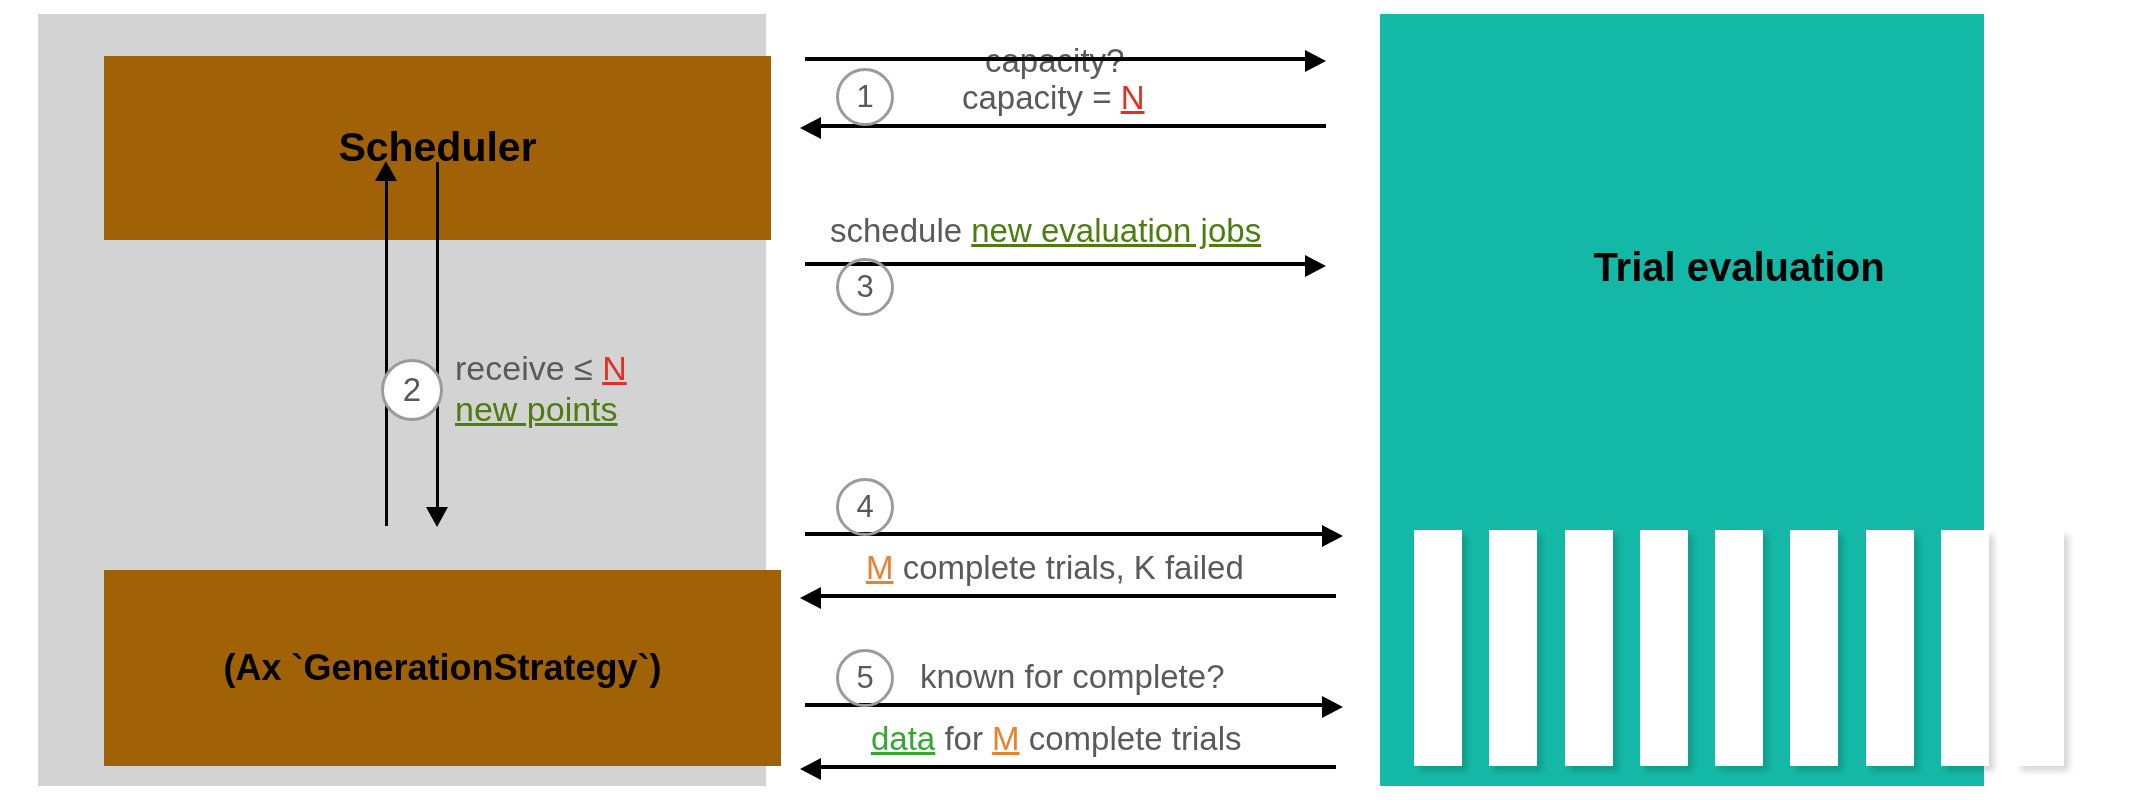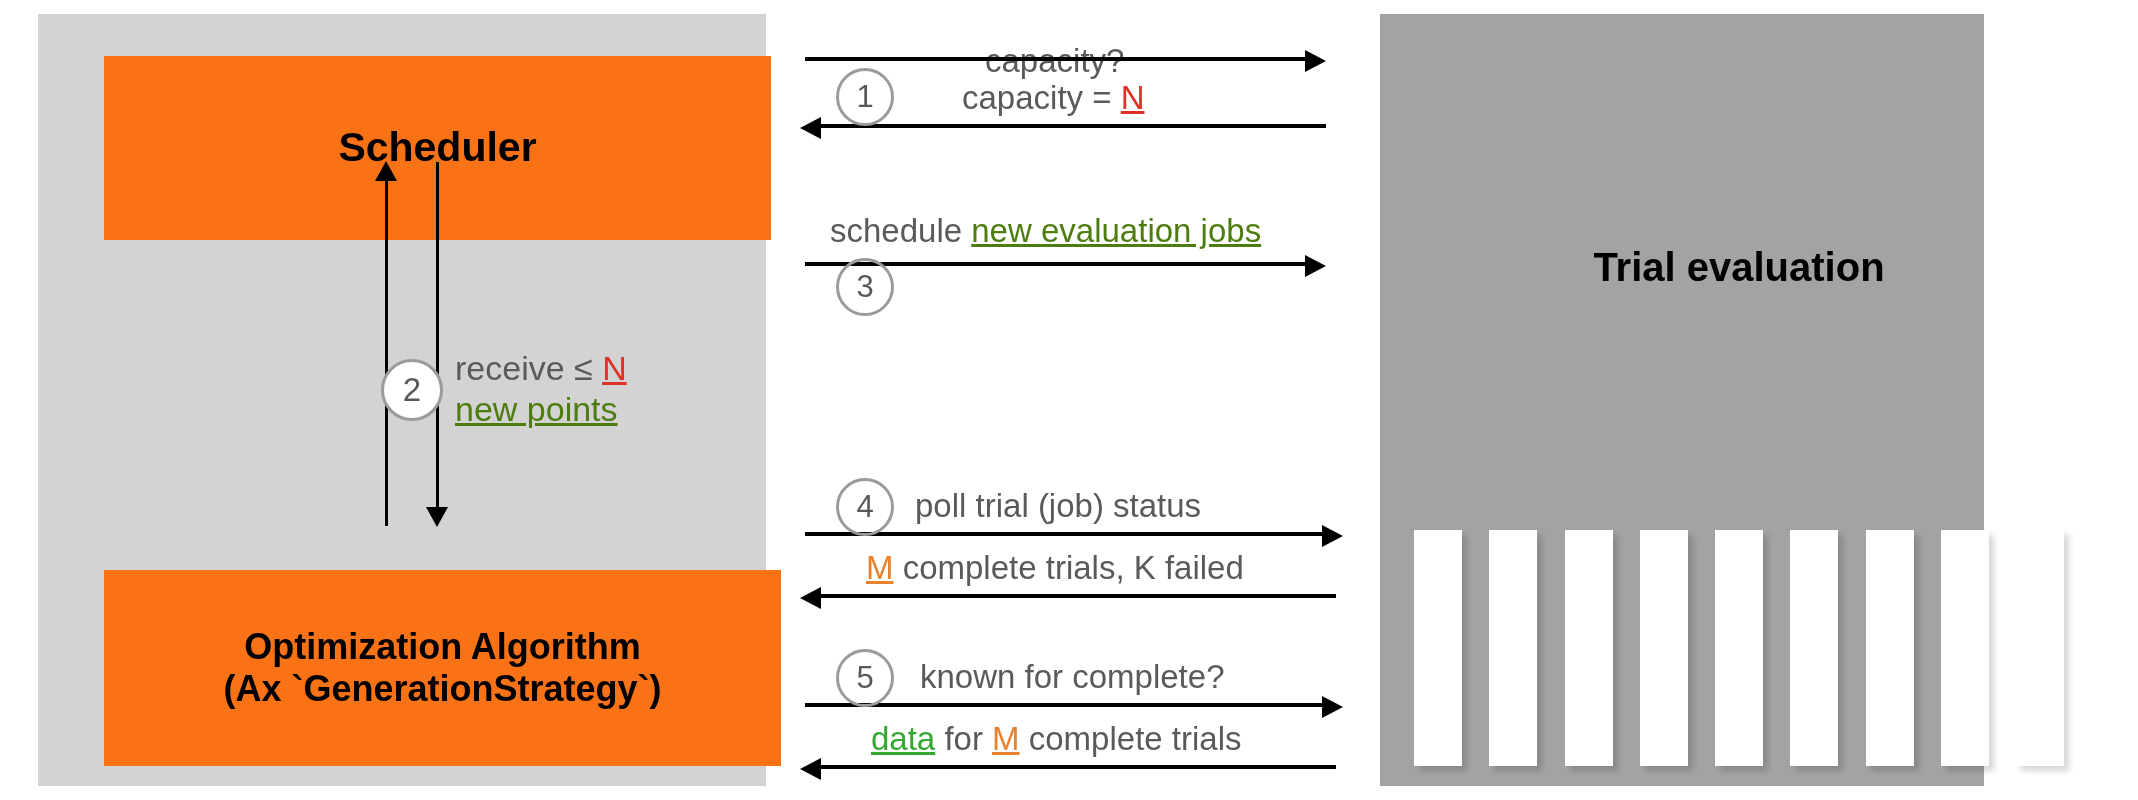--- a/index.html
+++ b/index.html
@@ -13,21 +13,21 @@
 
   
   .abs{position:absolute;}
 
   
   #left-panel{
     left:38px;top:14px;width:728px;height:772px;
     background:#d3d3d3;
   }
   .white-box{
-    position:absolute;background:#f97316;
+    position:absolute;background:#a16207;
     display:flex;align-items:center;justify-content:center;
     text-align:center;
     color:#000000;font-weight:bold;
     line-height:1.16;
   }
   #scheduler-box{
     left:66px;top:42px;width:667px;height:184px;
     font-size:41px;
   }
   #optimizer-box{
@@ -70,21 +70,21 @@
   .h-head{position:absolute;width:0;height:0;border-top:11px solid transparent;border-bottom:11px solid transparent;}
   .h-head.right{border-left:21px solid #000;}
   .h-head.left{border-right:21px solid #000;}
   .seq-label{
     position:absolute;color:#5a5a5a;font-size:33px;white-space:nowrap;
   }
 
   
   #right-panel{
     left:1380px;top:14px;width:604px;height:772px;
-    background:#a3a3a3;
+    background:#14b8a6;
   }
   #queue-title{
     position:absolute;left:0;top:228px;width:718px;
     text-align:center;color:#000;font-weight:bold;font-size:40px;line-height:1.28;
   }
   #queue-title .ln{display:block;}
   #queue-bars{
     position:absolute;left:34px;top:516px;width:650px;height:236px;
     display:flex;justify-content:space-between;align-items:stretch;
   }
@@ -99,21 +99,20 @@
 <div class="stage">
 
   <div class="abs" id="left-panel">
 
     <div class="white-box" id="scheduler-box">
       <span>Scheduler</span>
     </div>
 
     <div class="white-box" id="optimizer-box">
       <div>
-        <span class="ln">Optimization Algorithm</span>
         <span class="ln">(Ax `GenerationStrategy`)</span>
       </div>
     </div>
 
     <div class="v-line" style="left:347px;top:166px;height:346px;"></div>
     <div class="v-head up" style="left:337px;top:147px;"></div>
 
     <div class="v-line" style="left:398px;top:148px;height:346px;"></div>
     <div class="v-head down" style="left:388px;top:493px;"></div>
 
@@ -147,23 +146,20 @@
   <div class="seq-label" style="left:830px;top:212px;">
     <span>schedule </span><span class="blu">new evaluation jobs</span>
   </div>
   <div class="seq-line" style="left:805px;top:262px;width:500px;"></div>
   <div class="h-head right" style="left:1305px;top:255px;"></div>
 
   <div class="badge b-seq" style="left:836px;top:258px;">
     <span>3</span>
   </div>
 
-  <div class="seq-label" style="left:915px;top:487px;">
-    <span>poll trial (job) status</span>
-  </div>
   <div class="seq-line" style="left:805px;top:532px;width:520px;"></div>
   <div class="h-head right" style="left:1322px;top:525px;"></div>
 
   <div class="seq-label" style="left:866px;top:549px;">
     <span class="org">M</span><span> complete trials, K failed</span>
   </div>
   <div class="seq-line" style="left:821px;top:594px;width:515px;"></div>
   <div class="h-head left" style="left:800px;top:587px;"></div>
 
   <div class="badge b-seq" style="left:836px;top:478px;">

